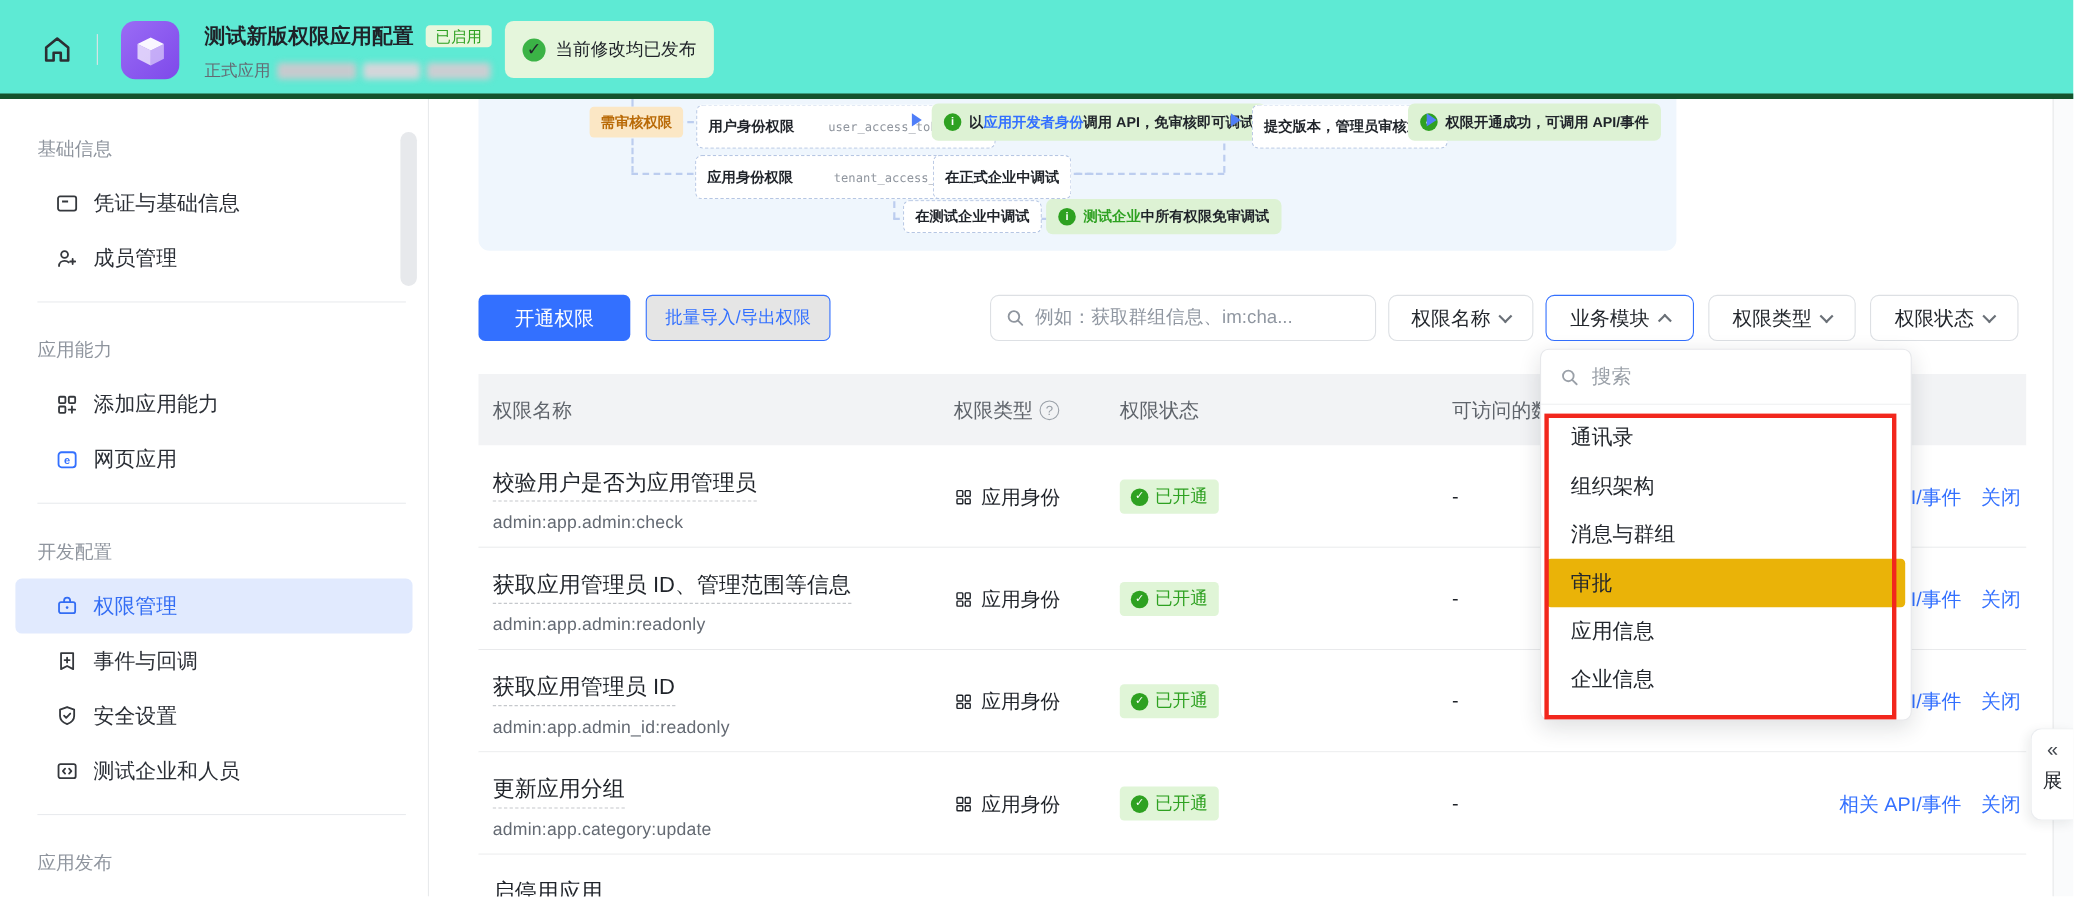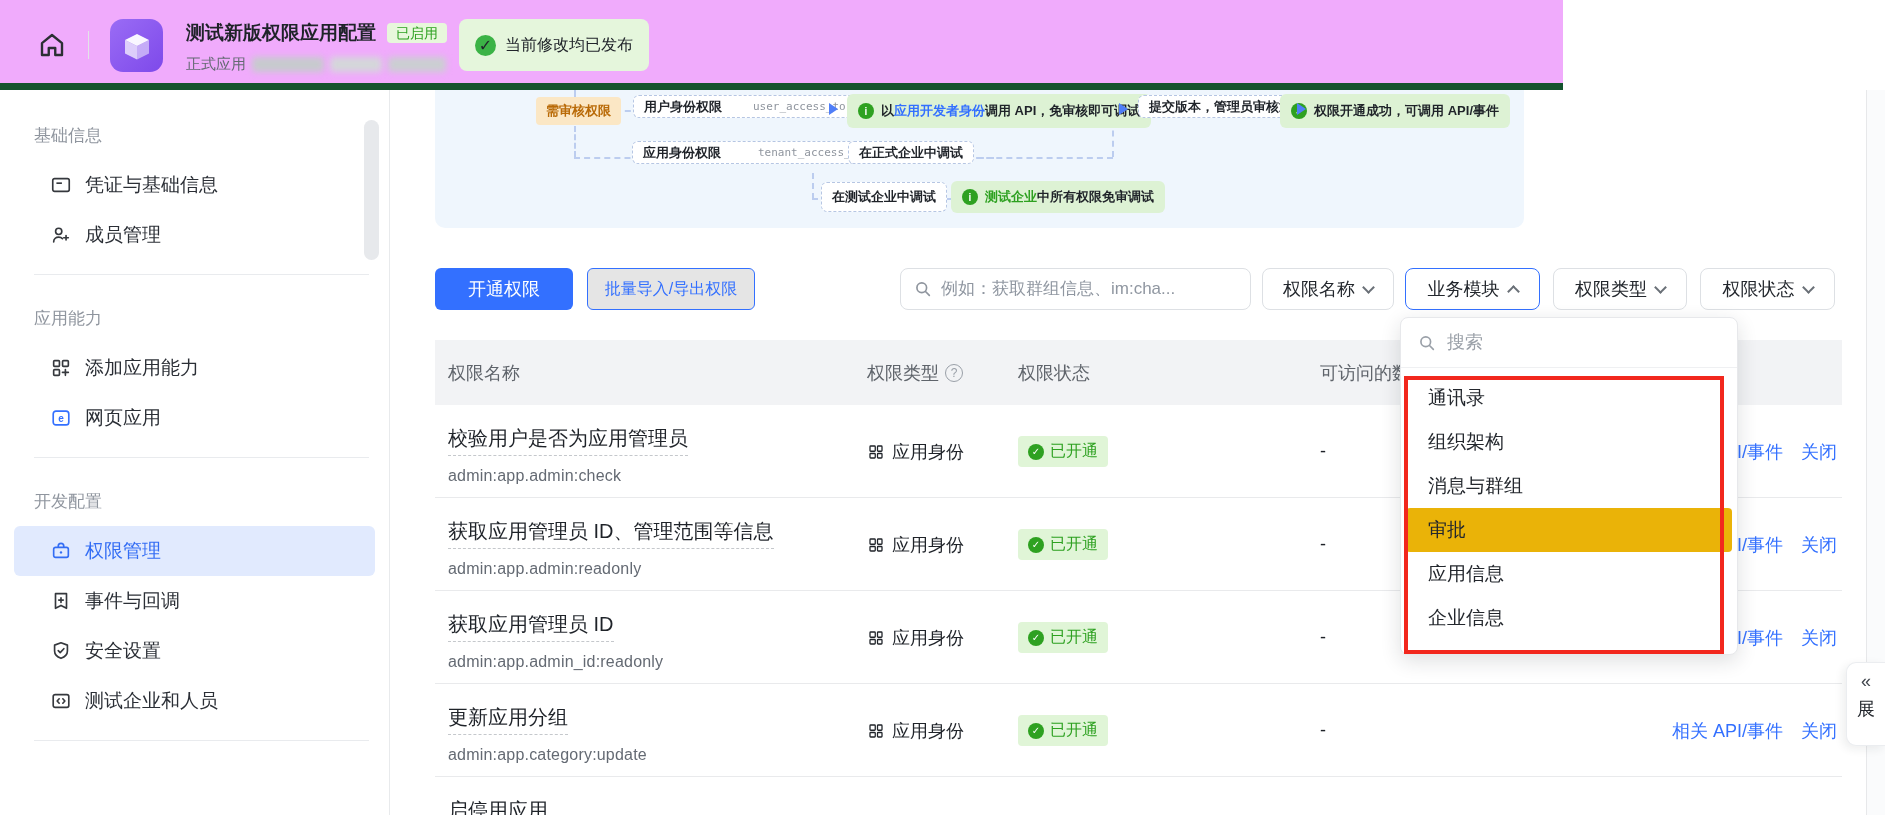--- a/index.html
+++ b/index.html
@@ -1,20 +1,20 @@
 <!DOCTYPE html>
 <html><head>
 <meta charset="utf-8">
 <style>
   * { margin:0; padding:0; box-sizing:border-box; }
   html,body { width:1885px; height:815px; overflow:hidden; }
   body { font-family:"Liberation Sans","DejaVu Sans",sans-serif; color:#1f2329; background:#fff; position:relative; }
 
   
-  #hdr { position:absolute; left:0; top:0; width:1563px; height:90px; background:#f0abfc; border-bottom:7px solid #14532d; }
+  #hdr { position:absolute; left:0; top:0; width:1885px; height:90px; background:#5eead4; border-bottom:5px solid #14532d; }
   .home-btn { position:absolute; left:34px; top:27px; width:36px; height:36px; display:flex; align-items:center; justify-content:center; cursor:pointer; }
   .hdr-div { position:absolute; left:88px; top:31px; width:1px; height:28px; background:#e2e4e7; }
   .app-ic { position:absolute; left:110px; top:19px; width:53px; height:53px; border-radius:13px; background:linear-gradient(135deg,#9a6cf5,#7e49ea); display:flex; align-items:center; justify-content:center; }
   .app-meta { position:absolute; left:186px; top:20px; }
   .app-title-row { display:flex; align-items:center; gap:11px; }
   .app-title { font-size:19px; font-weight:700; color:#1f2329; }
   .app-status { font-size:14px; color:#2ea121; background:#e8f7dc; border-radius:4px; padding:2px 9px; line-height:16px; }
   .app-sub { display:flex; align-items:center; gap:6px; margin-top:9px; }
   .app-type { font-size:15px; color:#646a73; }
   .blurblob { height:15px; border-radius:3px; filter:blur(3px); }
@@ -35,21 +35,21 @@
 
   
   #main { position:absolute; left:390px; top:90px; width:1476px; height:725px; }
 
   
   #flow { position:absolute; left:45px; top:0; width:1089px; height:138px; background:#eff6fd; border-radius:0 0 10px 10px; }
   .dl { position:absolute; border-top:2px dashed #bccdef; z-index:1; }
   .dv { position:absolute; border-left:2px dashed #bccdef; z-index:1; }
   .arr { position:absolute; width:0; height:0; border:6px solid transparent; border-left:9px solid #4f7ef8; z-index:3; }
   .wbox,.gbox,.rvbadge { position:absolute; z-index:2; display:flex; align-items:center; white-space:nowrap; }
-  .wbox { background:#fff; border:1px dashed #b6c6e3; border-radius:6px; height:23px; padding:0 10px; gap:6px; font-size:13px; font-weight:700; color:#1f2329; }
+  .wbox { background:#fff; border:1px dashed #b6c6e3; border-radius:6px; height:40px; padding:0 10px; gap:6px; font-size:13px; font-weight:700; color:#1f2329; }
   .wbox .tok { font-family:"DejaVu Sans Mono",monospace; font-size:11px; color:#8f959e; font-weight:400;margin-left:25px; }
   .wbox .sml { font-size:11px; color:#6b7077; font-weight:700; }
   .gbox { background:#ddf2d4; border-radius:6px; height:34px; padding:0 11px; gap:7px; font-size:13px; font-weight:700; color:#1f2329; }
   .gbox .blue { color:#3370ff; }
   .gbox .green { color:#2ea121; }
   .gic { width:16px; height:16px; border-radius:50%; background:#2ea121; color:#fff; font-size:10px; font-weight:700; display:flex; align-items:center; justify-content:center; flex:0 0 auto; }
   .rvbadge { background:#fbe7c5; color:#b96a07; border-radius:4px; height:28px; padding:0 10px; font-size:13px; font-weight:700; }
 
   
   #toolbar { position:absolute; left:45px; top:178px; width:1405px; height:42px; }
@@ -217,20 +217,21 @@
     <span>
       <svg width="22" height="22" viewBox="0 0 24 24" fill="none" stroke="#35383d" stroke-width="1.8" stroke-linecap="round" stroke-linejoin="round">
           <rect x="3.5" y="5" width="17" height="14" rx="2"></rect>
           <path d="M10 9.6 7.8 12l2.2 2.4M14 9.6l2.2 2.4L14 14.4"></path>
         </svg>
     </span>
     <span class="lbl">测试企业和人员</span>
   </div>
 
   <div class="s-div"></div>
+  <div class="s-title later">应用发布</div>
 </div>
 <div class="s-thumb"></div>
 
 <div id="main">
 
   <div id="flow">
     <div class="dv" style="left:139px;top:0;height:7px;"></div>
     <div class="dl" style="left:180px;top:20px;width:232px;"></div>
     <div class="dl" style="left:662px;top:20px;width:44px;"></div>
     <div class="dl" style="left:852px;top:20px;width:28px;"></div>

